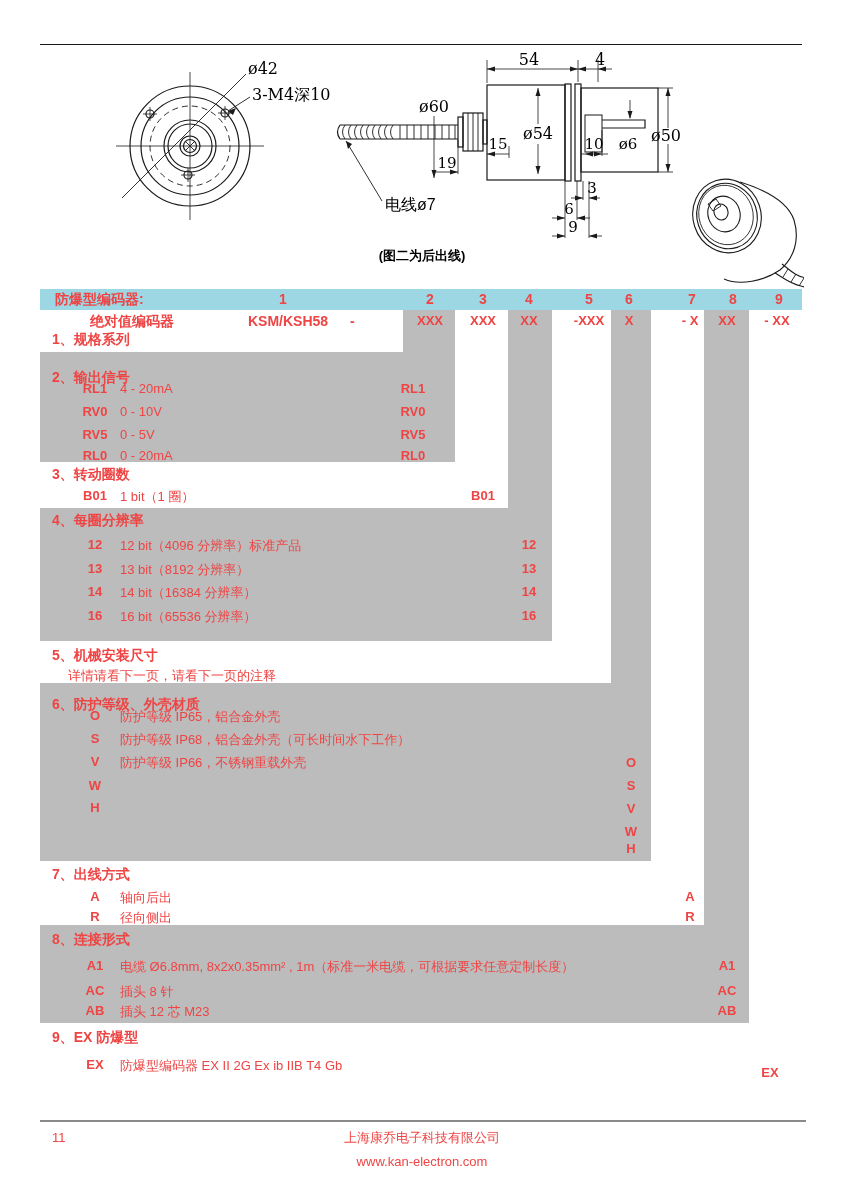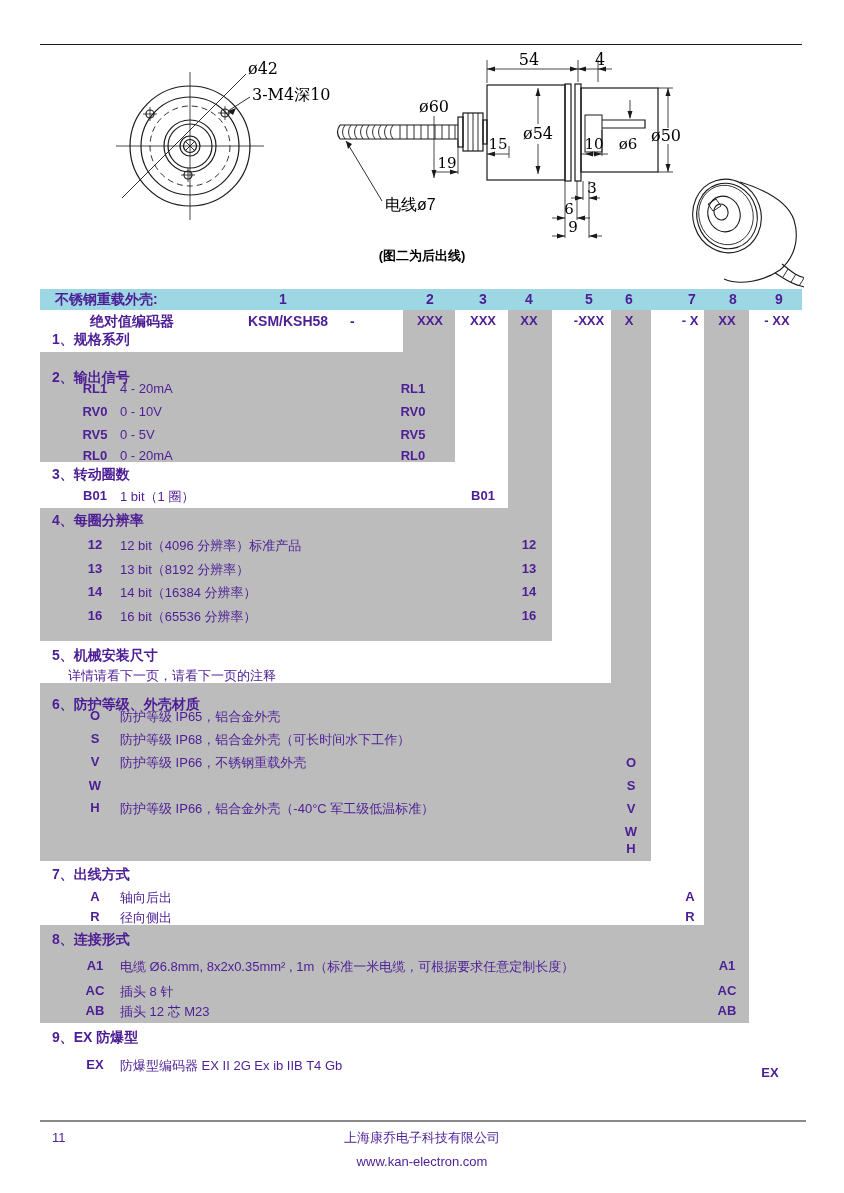--- a/index.html
+++ b/index.html
@@ -1,17 +1,17 @@
 <!DOCTYPE html>
 <html><head>
 <meta charset="utf-8">
 <style>
   html,body{margin:0;padding:0;background:#fff;}
   .page{position:relative;width:844px;height:1193px;background:#fff;overflow:hidden;
-        font-family:"Liberation Sans",sans-serif;color:#4c1d95;}
+        font-family:"Liberation Sans",sans-serif;color:#ef4444;}
   .abs{position:absolute;}
   .rule-top{left:40px;top:44px;width:762px;height:0;border-top:1.5px solid #1a1a1a;}
   .band{left:40px;top:289px;width:762px;height:21px;background:#9ed7e4;}
   .band-title{left:55px;top:291px;font-size:14px;font-weight:bold;}
   .colnum{top:291px;font-size:14px;font-weight:bold;transform:translateX(-50%);}
   .gbar{background:#bcbcbc;}
   .gblock{background:#bcbcbc;}
   .prod{top:313px;font-size:14px;font-weight:bold;}
   .ph{top:313px;font-size:13px;font-weight:bold;transform:translateX(-50%);white-space:pre;}
   .sec-h{left:52px;font-size:14px;font-weight:bold;white-space:pre;}
@@ -166,21 +166,21 @@
   <div class="abs gbar" style="left:508px;top:310px;width:44px;height:331px;"></div>
   <div class="abs gbar" style="left:611px;top:310px;width:40px;height:551px;"></div>
   <div class="abs gbar" style="left:704px;top:310px;width:45px;height:713px;"></div>
 
   <div class="abs gblock" style="left:40px;top:352px;width:415px;height:110px;"></div>
   <div class="abs gblock" style="left:40px;top:508px;width:512px;height:133px;"></div>
   <div class="abs gblock" style="left:40px;top:683px;width:611px;height:178px;"></div>
   <div class="abs gblock" style="left:40px;top:925px;width:709px;height:98px;"></div>
 
   <div class="abs band"></div>
-  <div class="abs band-title">不锈钢重载外壳:</div>
+  <div class="abs band-title">防爆型编码器:</div>
   <div class="abs colnum" style="left:283px;">1</div>
   <div class="abs colnum" style="left:430px;">2</div>
   <div class="abs colnum" style="left:483px;">3</div>
   <div class="abs colnum" style="left:529px;">4</div>
   <div class="abs colnum" style="left:589px;">5</div>
   <div class="abs colnum" style="left:629px;">6</div>
   <div class="abs colnum" style="left:692px;">7</div>
   <div class="abs colnum" style="left:733px;">8</div>
   <div class="abs colnum" style="left:779px;">9</div>
 
@@ -236,21 +236,20 @@
 
   <div class="abs sec-h" style="top:696px;">6、防护等级、外壳材质</div>
   <div class="abs opt-code" style="top:708px;">O</div>
   <div class="abs opt-desc" style="top:708px;text-align:right;">防护等级 IP65，铝合金外壳</div>
   <div class="abs opt-code" style="top:731px;">S</div>
   <div class="abs opt-desc" style="top:731px;">防护等级 IP68，铝合金外壳（可长时间水下工作）</div>
   <div class="abs opt-code" style="top:754px;">V</div>
   <div class="abs opt-desc" style="top:754px;">防护等级 IP66，不锈钢重载外壳</div>
   <div class="abs opt-code" style="top:778px;">W</div>
   <div class="abs opt-code" style="top:800px;">H</div>
-  <div class="abs opt-desc" style="top:800px;">防护等级 IP66，铝合金外壳（-40°C 军工级低温标准）</div>
   <div class="abs cv" style="left:631px;top:755px;">O</div>
   <div class="abs cv" style="left:631px;top:778px;">S</div>
   <div class="abs cv" style="left:631px;top:801px;">V</div>
   <div class="abs cv" style="left:631px;top:824px;">W</div>
   <div class="abs cv" style="left:631px;top:841px;">H</div>
 
   <div class="abs sec-h" style="top:866px;">7、出线方式</div>
   <div class="abs opt-code" style="top:889px;">A</div>
   <div class="abs opt-desc" style="top:889px;">轴向后出</div>
   <div class="abs opt-code" style="top:909px;">R</div>

